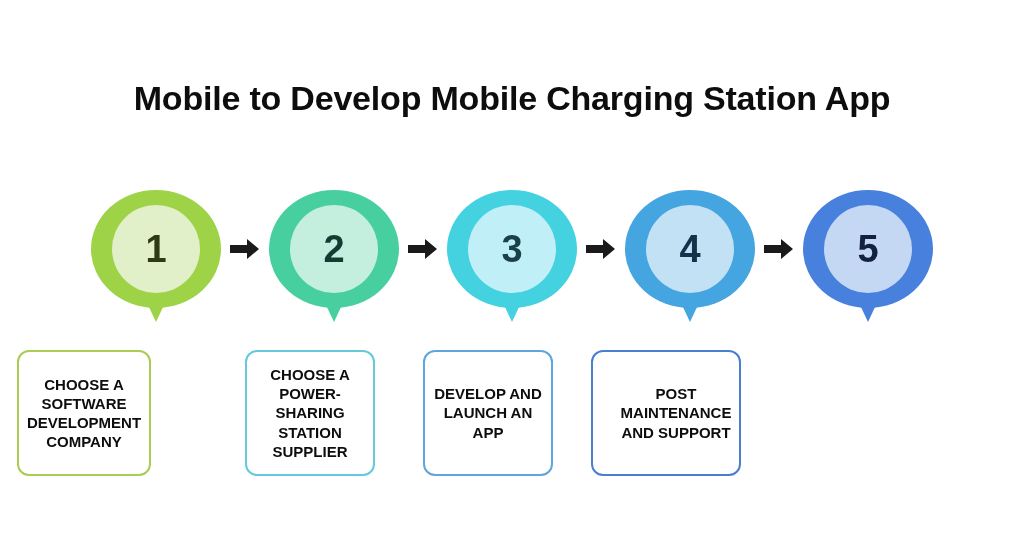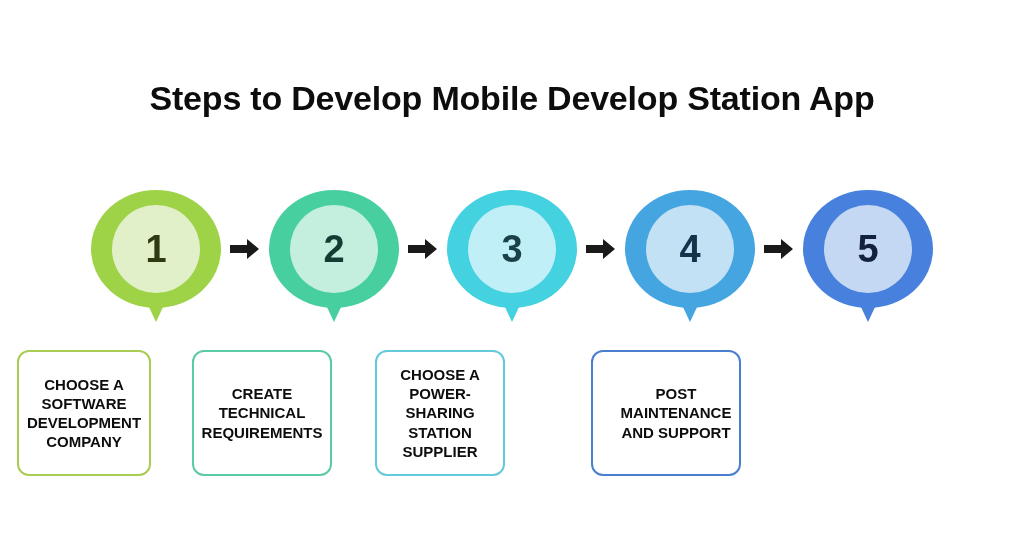--- a/index.html
+++ b/index.html
@@ -151,21 +151,21 @@
     text-transform: uppercase;
     font-family: "Liberation Sans", sans-serif;
     white-space: pre-line;
   }
 </style>
 </head>
 <body>
 
 <div class="infographic">
 
-  <div class="title">Steps to Develop Mobile Develop Station App</div>
+  <div class="title">Mobile to Develop Mobile Charging Station App</div>
 
   <div class="pins-row">
 
     <div class="pin-wrap">
       <div class="pin-tail" style="border-top-color: rgb(158, 211, 71);"></div>
       <div class="pin-outer" style="background: rgb(158, 211, 71);">
         <div class="pin-inner" style="background: rgb(226, 240, 201);">
           <span class="pin-number" style="color: rgb(46, 59, 18);">1</span>
         </div>
       </div>
@@ -238,39 +238,38 @@
     <div class="box-slot">
       <div class="label-box" style="border-color: rgb(169, 204, 82);">
         <span class="label-text">CHOOSE A
 SOFTWARE
 DEVELOPMENT
 COMPANY</span>
       </div>
     </div>
     <div class="box-gap"></div>
 
-    <div class="box-slot">
-      <div class="label-box" style="border-color: rgb(92, 201, 167);">
-        <span class="label-text">CREATE
-TECHNICAL
-REQUIREMENTS</span>
-      </div>
-    </div>
     <div class="box-gap"></div>
 
     <div class="box-slot">
       <div class="label-box" style="border-color: rgb(99, 201, 219);">
         <span class="label-text">CHOOSE A
 POWER-SHARING
 STATION
 SUPPLIER</span>
       </div>
     </div>
     <div class="box-gap"></div>
 
+    <div class="box-slot">
+      <div class="label-box" style="border-color: rgb(94, 166, 220);">
+        <span class="label-text">DEVELOP AND
+LAUNCH AN APP</span>
+      </div>
+    </div>
     <div class="box-gap"></div>
 
     <div class="box-slot">
       <div class="label-box" style="border-color: rgb(74, 127, 208); padding-left: 28px;">
         <span class="label-text">POST
 MAINTENANCE
 AND SUPPORT</span>
       </div>
     </div>
 

